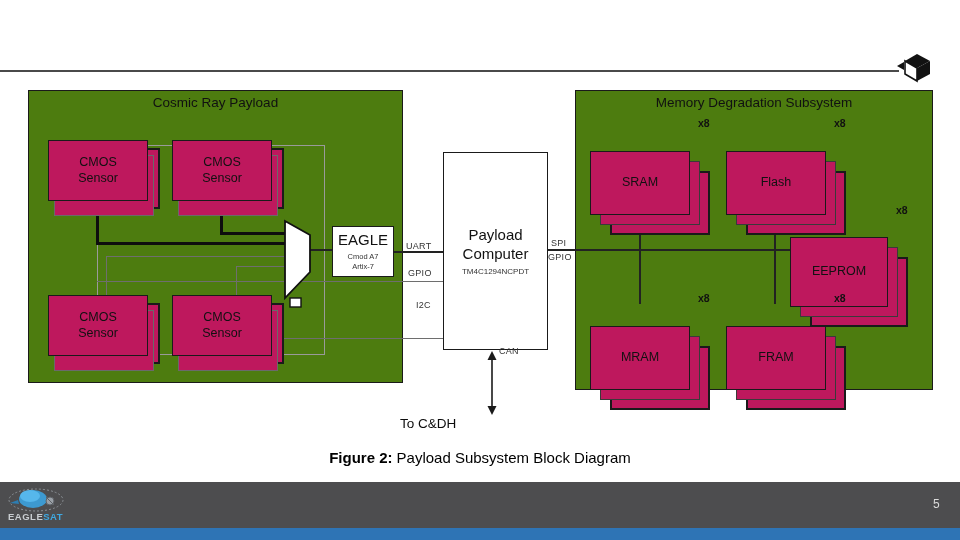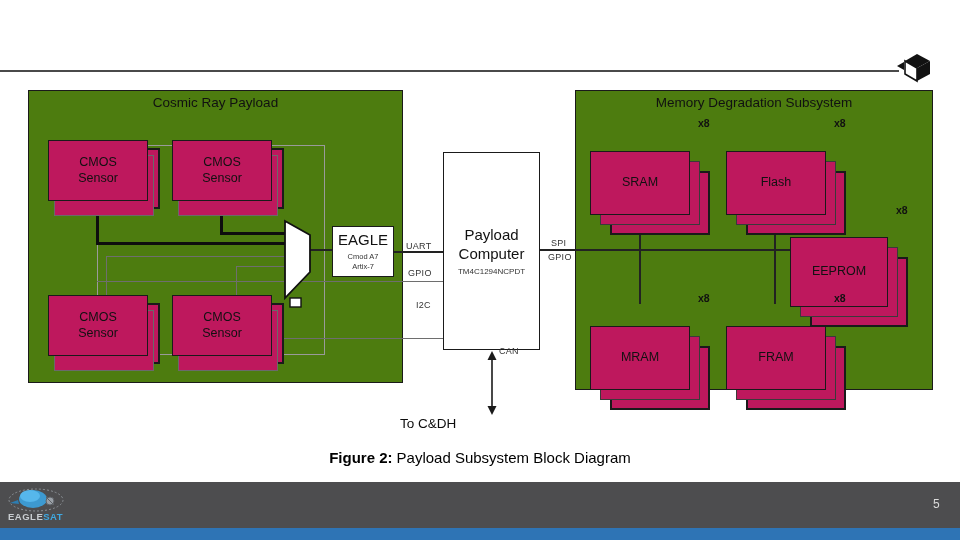--- a/index.html
+++ b/index.html
@@ -170,21 +170,21 @@
 
   <div class="stack mem" style="left:726px;top:303px;">
     <div class="layer back"></div>
       <div class="layer mid"></div>
     <div class="layer front">
         <span>FRAM</span>
       </div>
   </div>
   <div class="x8" style="left:834px;top:292px;">x8</div>
 
-  <div class="comp" style="left:443px;top:152px;width:97px;height:198px;justify-content:center;">
+  <div class="comp" style="left:443px;top:152px;width:105px;height:198px;justify-content:center;">
     <div class="big">Payload</div>
     <div class="big">Computer</div>
     <div class="small">TM4C1294NCPDT</div>
   </div>
 
   <div class="buslabel" style="left:406px;top:241px;">UART</div>
   <div class="buslabel" style="left:408px;top:268px;">GPIO</div>
   <div class="buslabel" style="left:416px;top:300px;">I2C</div>
   <div class="buslabel" style="left:551px;top:238px;">SPI</div>
   <div class="buslabel" style="left:548px;top:252px;">GPIO</div>

